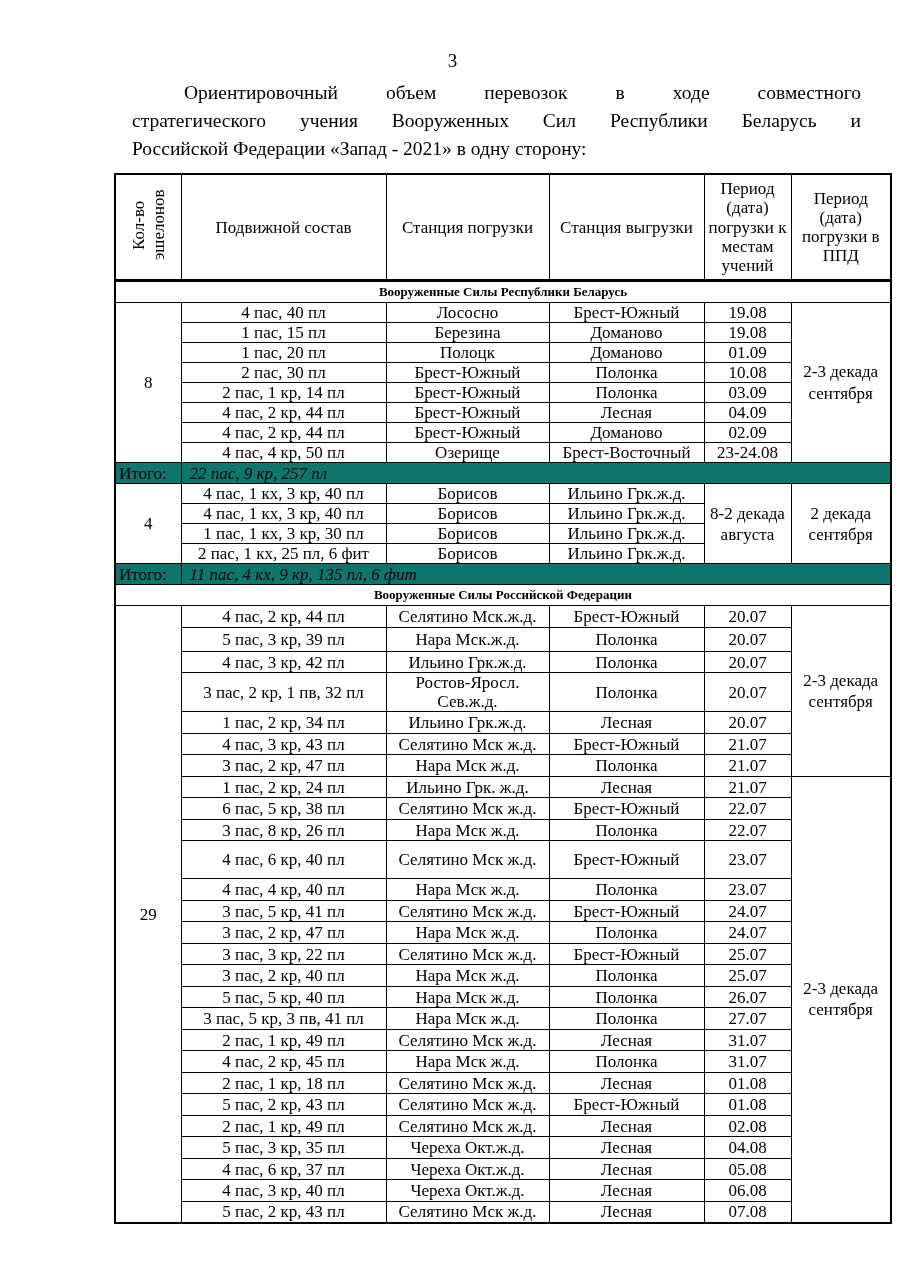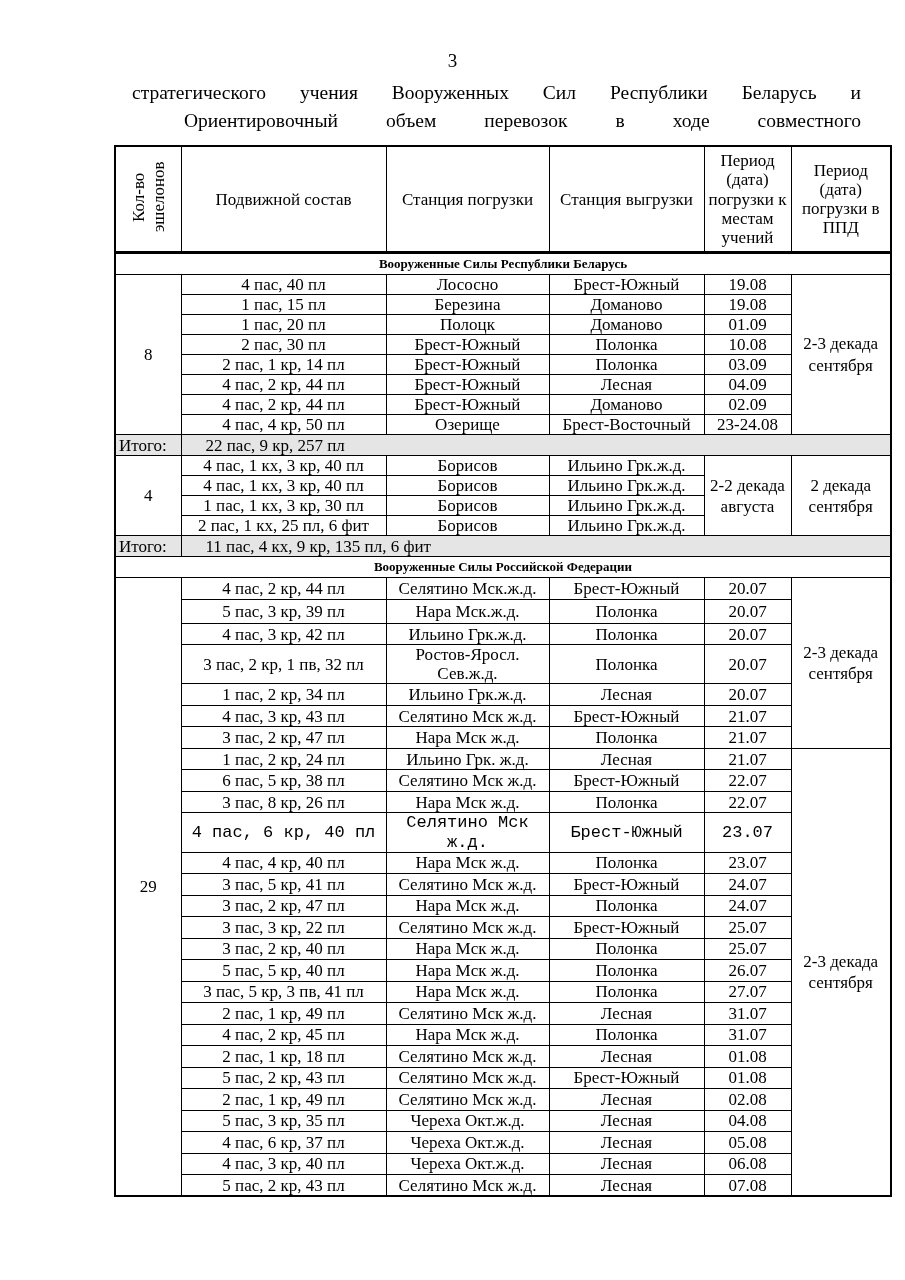--- a/index.html
+++ b/index.html
@@ -49,39 +49,40 @@
     line-height:1.15;
     margin:0 auto;
     display:inline-block;
   }
   tr.section-row td{
     font-weight:bold;
     height:20px;
     font-size:13px;
   }
   tr.total-row td{
-    background:#e5e5e5;
+    background:#0f766e;
     height:20px;
     text-align:left;
   }
   td.total-label{padding-left:3px;}
-  td.total-value{padding-left:24px;}
+  td.total-value{padding-left:8px;font-style:italic;}
   td.count-cell{font-size:17px;}
   td.period-cell{line-height:1.25;}
 </style>
 </head>
 <body>
 
 <div>
 
   <div class="page-number">3</div>
 
   <div class="intro">
+    <div class="l-just l-indent">Ориентировочный объем перевозок в ходе совместного</div>
     <div class="l-just">стратегического учения Вооруженных Сил Республики Беларусь и</div>
-    <div class="l-just l-indent">Ориентировочный объем перевозок в ходе совместного</div>
+    <div>Российской Федерации «Запад - 2021» в одну сторону:</div>
   </div>
 
   <table class="main">
     <colgroup>
       <col style="width:66px">
       <col style="width:205px">
       <col style="width:163px">
       <col style="width:155px">
       <col style="width:87px">
       <col style="width:100px">
@@ -152,21 +153,21 @@
         </tr>
         <tr class="total-row">
           <td class="total-label">Итого:</td>
           <td class="total-value" colspan="5">22 пас, 9 кр, 257 пл</td>
         </tr>
         <tr style="height: 19px;">
           <td class="count-cell" rowspan="4">4</td>
           <td>4 пас, 1 кх, 3 кр, 40 пл</td>
           <td>Борисов</td>
           <td>Ильино Грк.ж.д.</td>
-          <td class="period-cell" rowspan="4">2-2 декада августа</td>
+          <td class="period-cell" rowspan="4">8-2 декада августа</td>
           <td class="period-cell" rowspan="4">2 декада сентября</td>
         </tr>
         <tr style="height: 19px;">
           <td>4 пас, 1 кх, 3 кр, 40 пл</td>
           <td>Борисов</td>
           <td>Ильино Грк.ж.д.</td>
         </tr>
         <tr style="height: 19px;">
           <td>1 пас, 1 кх, 3 кр, 30 пл</td>
           <td>Борисов</td>
@@ -240,21 +241,21 @@
           <td>Селятино Мск ж.д.</td>
           <td>Брест-Южный</td>
           <td class="date-cell">22.07</td>
         </tr>
         <tr style="height: 21.5px;">
           <td>3 пас, 8 кр, 26 пл</td>
           <td>Нара Мск ж.д.</td>
           <td>Полонка</td>
           <td class="date-cell">22.07</td>
         </tr>
-        <tr style="height: 38px; font-family: Liberation Mono, monospace;">
+        <tr style="height: 38px;">
           <td>4 пас, 6 кр, 40 пл</td>
           <td>Селятино Мск ж.д.</td>
           <td>Брест-Южный</td>
           <td class="date-cell">23.07</td>
         </tr>
         <tr style="height: 21.5px;">
           <td>4 пас, 4 кр, 40 пл</td>
           <td>Нара Мск ж.д.</td>
           <td>Полонка</td>
           <td class="date-cell">23.07</td>

